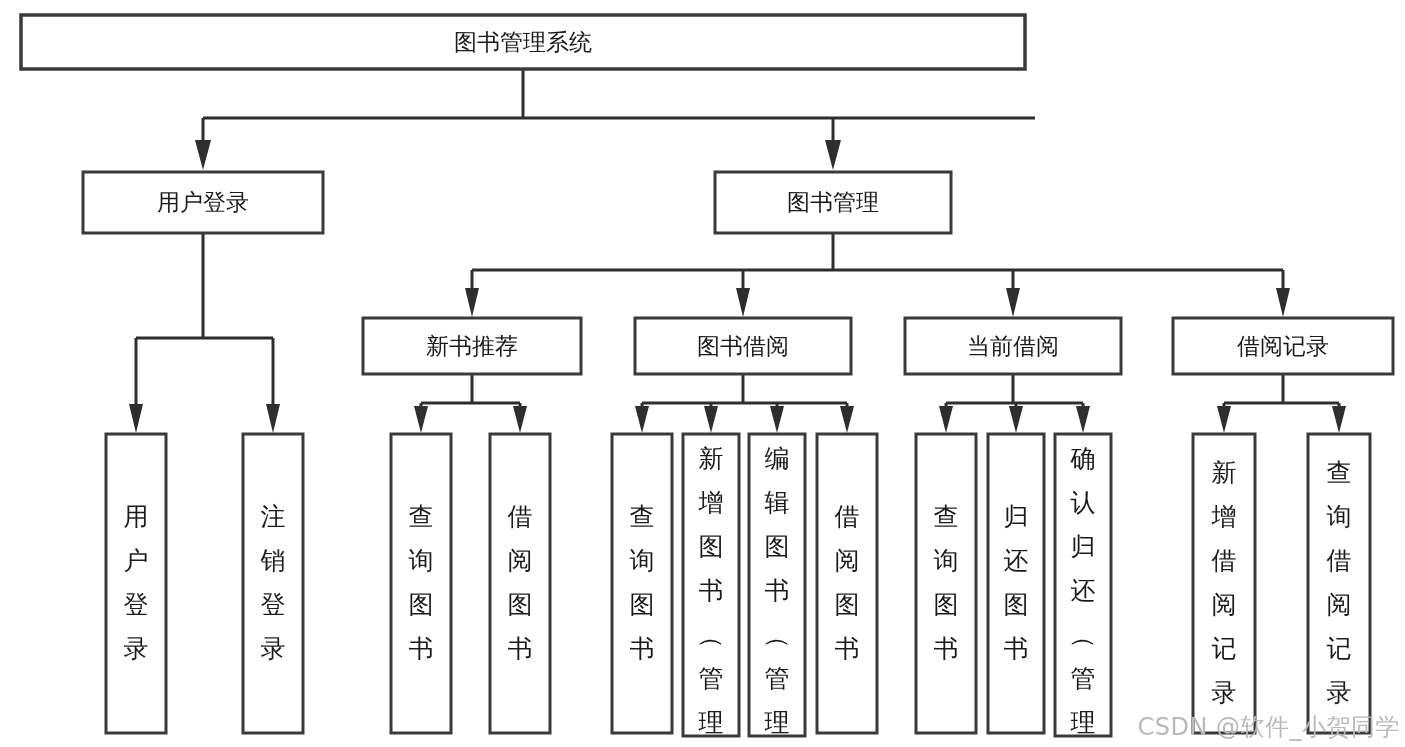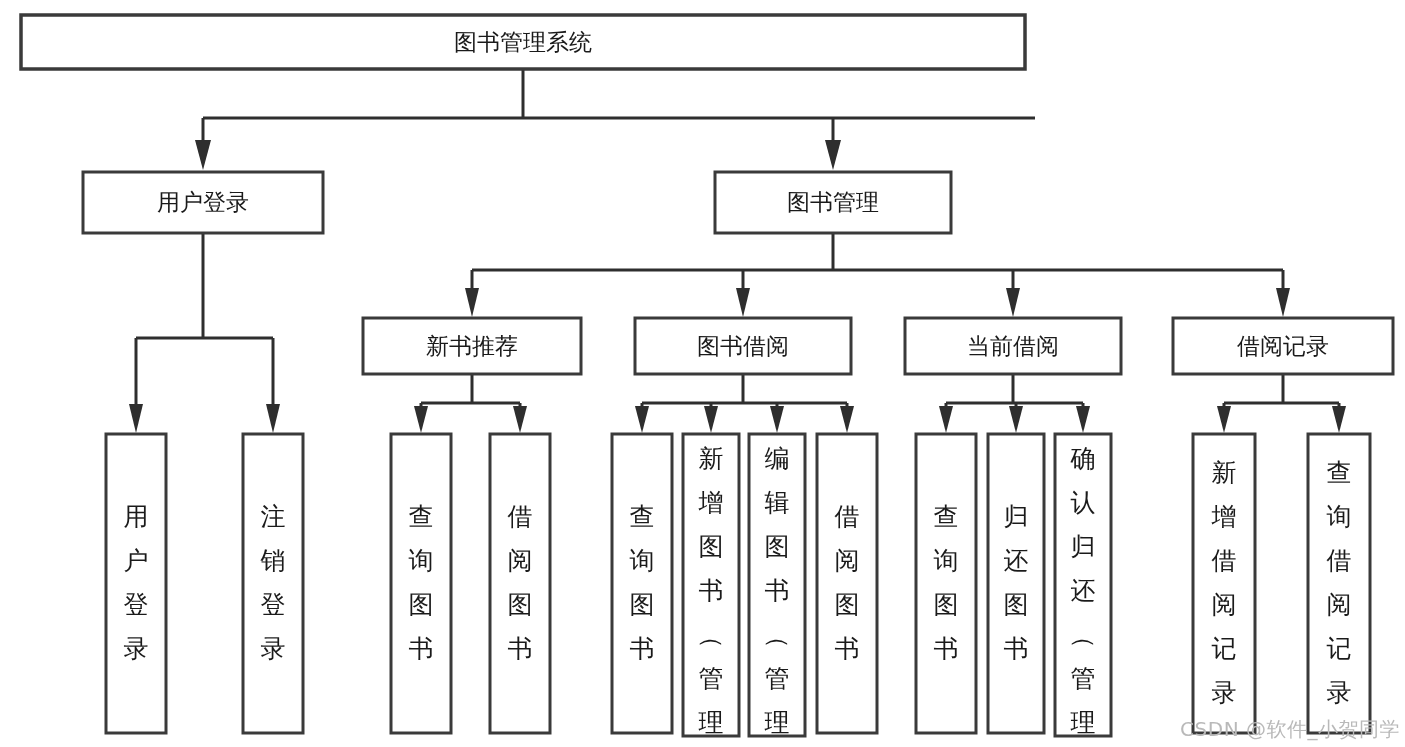--- a/index.html
+++ b/index.html
@@ -59,21 +59,21 @@
     font-family: "DejaVu Sans", "Liberation Sans", sans-serif;
     font-size: 25px;
     text-anchor: middle;
     dominant-baseline: middle;
   }
   .watermark {
     position: absolute;
     right: 8px;
     bottom: 4px;
     font-family: "DejaVu Sans", "Liberation Sans", sans-serif;
-    font-size: 20px;
+    font-size: 24px;
     color: #b9b9b9;
     white-space: nowrap;
     letter-spacing: 0.5px;
     user-select: none;
   }
 </style>
 </head>
 <body>
 
 <div id="diagram-root">

